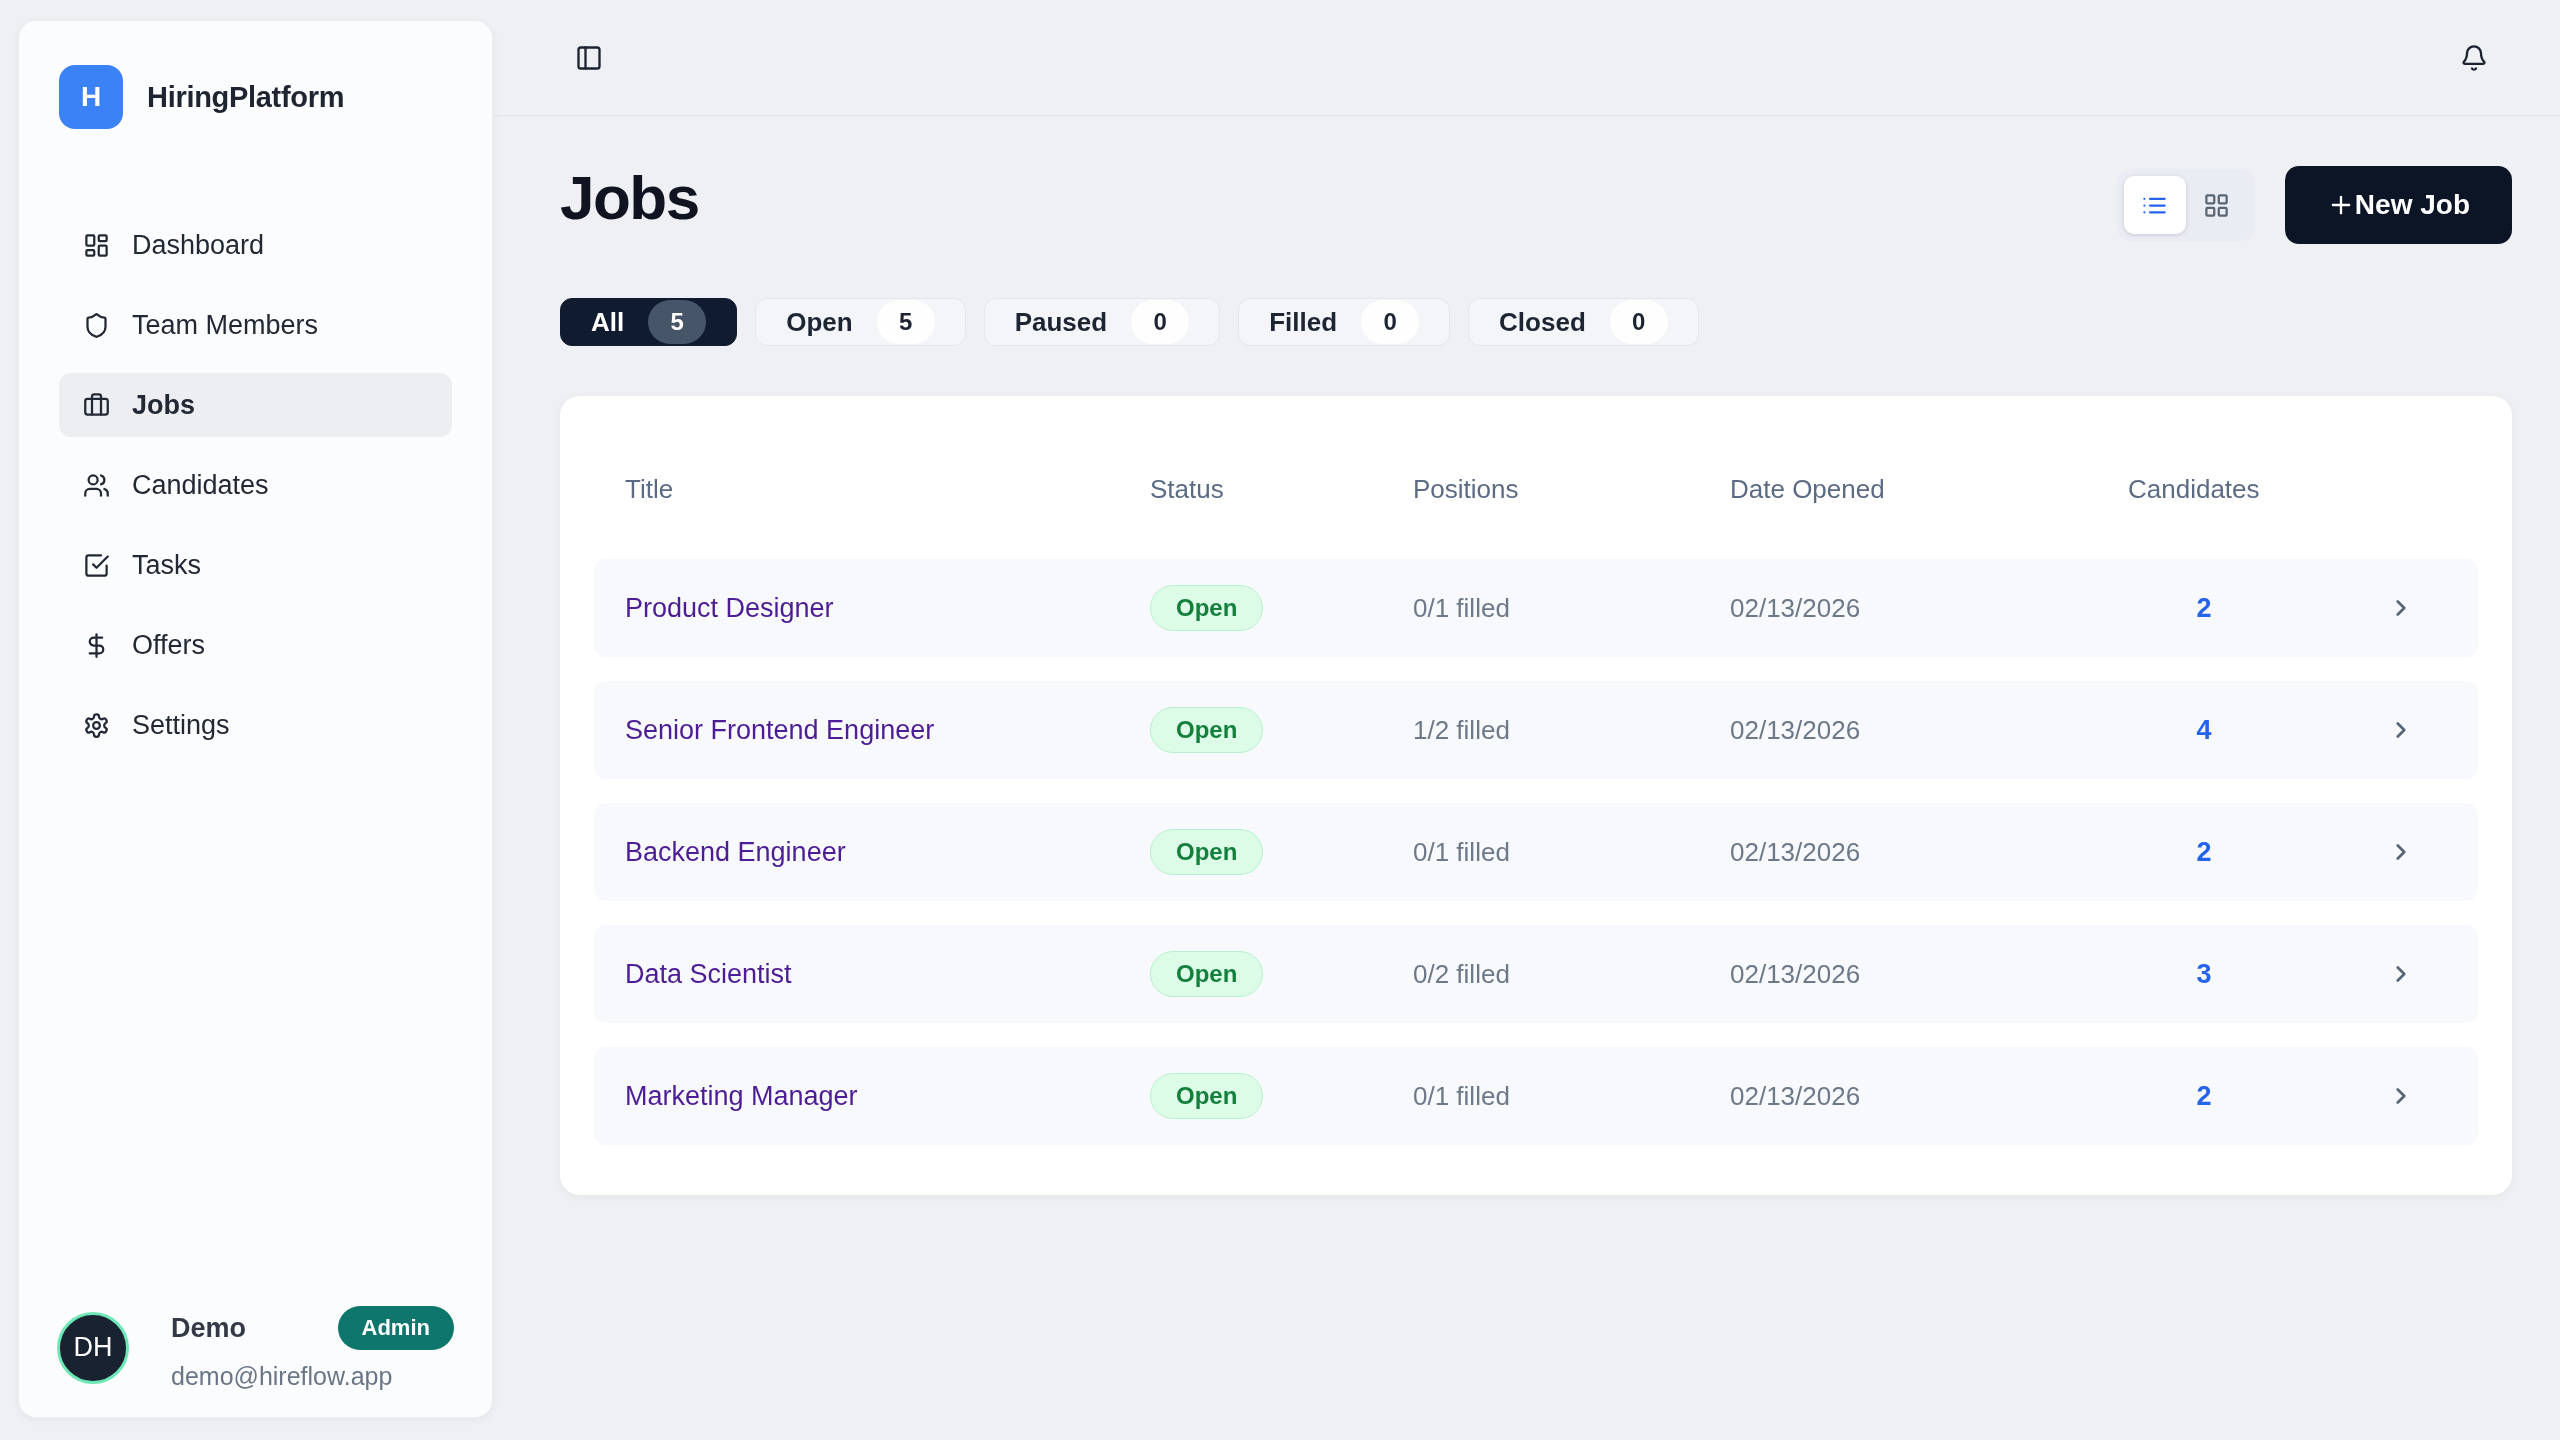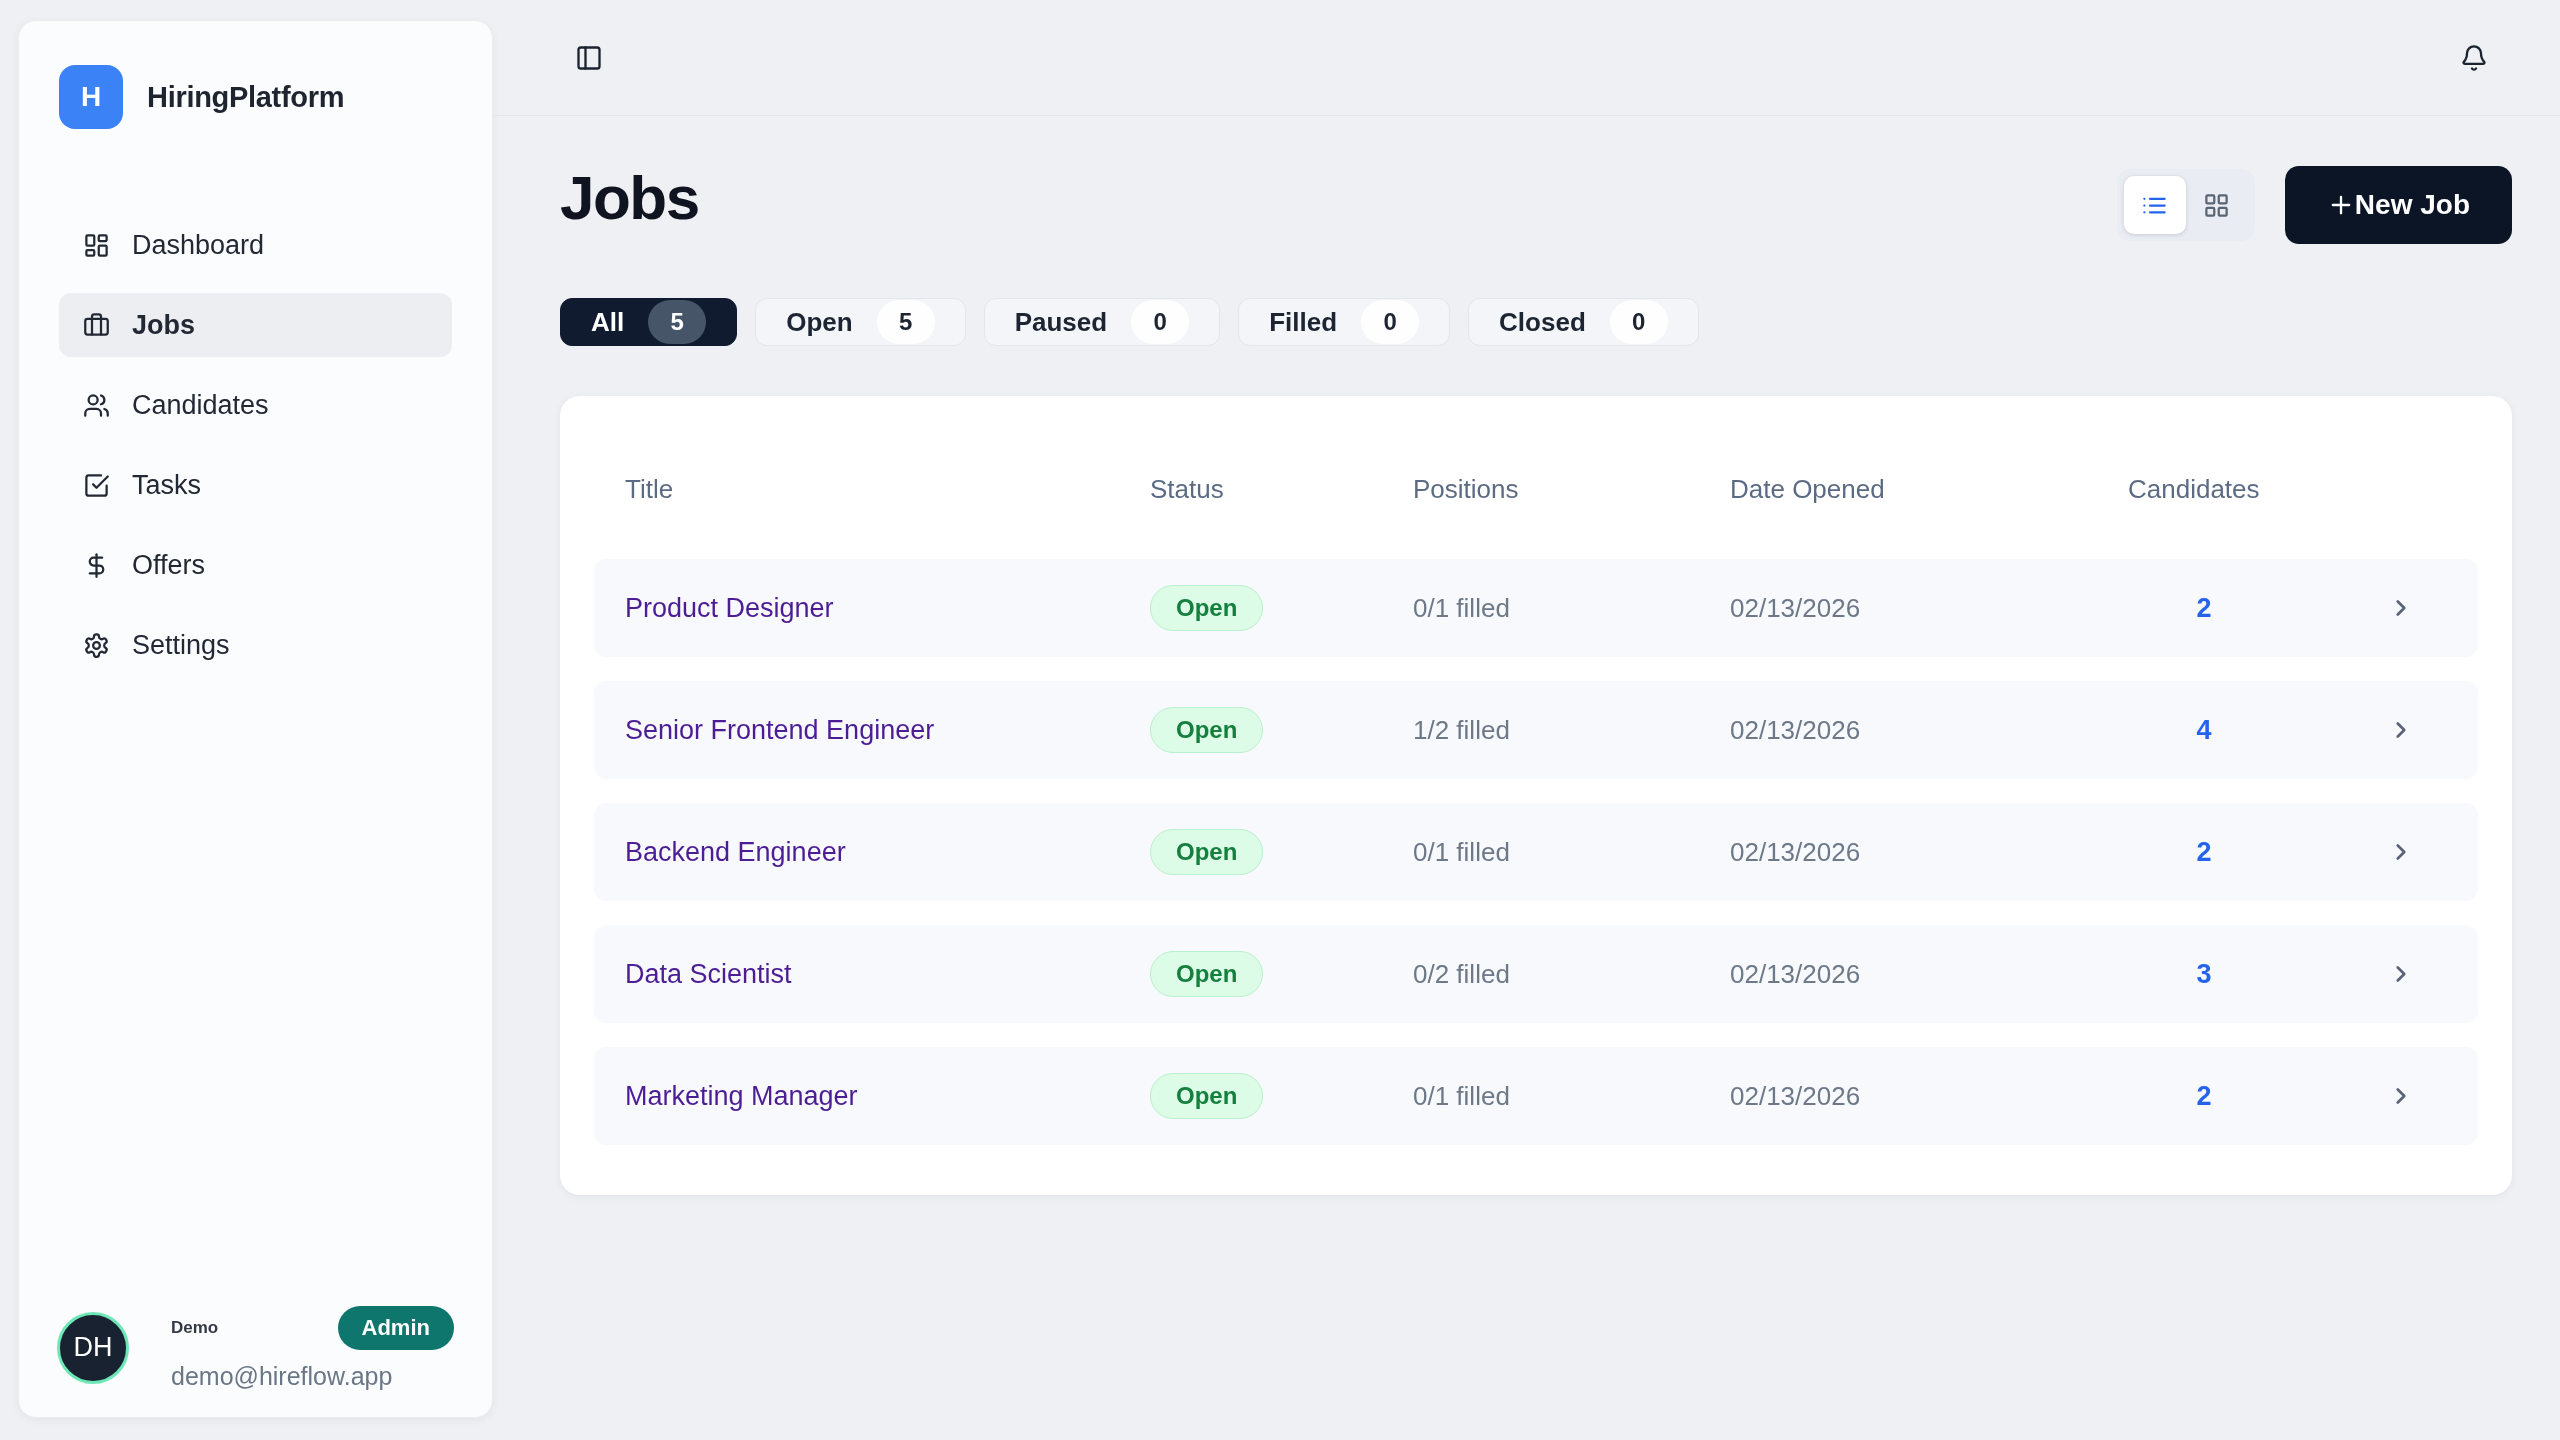--- a/index.html
+++ b/index.html
@@ -40,21 +40,21 @@
     position:absolute; left:38px; right:38px; bottom:26px;
     display:flex; align-items:center; gap:42px;
   }
   .avatar {
     flex:none; width:72px; height:72px; border-radius:50%;
     background:#182230; border:3px solid #6ee7b7; color:#fff;
     display:flex; align-items:center; justify-content:center; font-size:27px;
   }
   .user-info { flex:1; padding-top:2px; }
   .user-top { display:flex; align-items:center; justify-content:space-between; }
-  .user-name { font-size:17px; font-weight:700; color:#333a46; }
+  .user-name { font-size:27px; font-weight:700; color:#333a46; }
   .admin-badge {
     background:#0f766e; color:#fff; font-size:22px; font-weight:700;
     padding:9px 24px; border-radius:999px;
   }
   .user-email { margin-top:12px; font-size:25px; color:#6a7686; }
 
   
   .main { position:absolute; left:493px; top:0; right:0; bottom:0; }
   .topbar {
     height:116px; border-bottom:1px solid #e2e5ea;
@@ -140,20 +140,28 @@
         <div class="nav-item">
           <span class="icon">
             <svg viewBox="0 0 24 24" fill="none" stroke="currentColor" stroke-width="2" stroke-linecap="round" stroke-linejoin="round">
               <rect width="7" height="9" x="3" y="3" rx="1"></rect>
               <rect width="7" height="5" x="14" y="3" rx="1"></rect>
               <rect width="7" height="9" x="14" y="12" rx="1"></rect>
               <rect width="7" height="5" x="3" y="16" rx="1"></rect>
             </svg>
           </span>
           <span>Dashboard</span>
+        </div>
+        <div class="nav-item">
+          <span class="icon">
+            <svg viewBox="0 0 24 24" fill="none" stroke="currentColor" stroke-width="2" stroke-linecap="round" stroke-linejoin="round">
+              <path d="M20 13c0 5-3.5 7.5-7.66 8.95a1 1 0 0 1-.67-.01C7.5 20.5 4 18 4 13V6a1 1 0 0 1 1-1c2 0 4.5-1.2 6.24-2.72a1.17 1.17 0 0 1 1.52 0C14.51 3.81 17 5 19 5a1 1 0 0 1 1 1z"></path>
+            </svg>
+          </span>
+          <span>Team Members</span>
         </div>
         <div class="nav-item active">
           <span class="icon">
             <svg viewBox="0 0 24 24" fill="none" stroke="currentColor" stroke-width="2" stroke-linecap="round" stroke-linejoin="round">
               <path d="M16 20V4a2 2 0 0 0-2-2h-4a2 2 0 0 0-2 2v16"></path>
               <rect width="20" height="14" x="2" y="6" rx="2"></rect>
             </svg>
           </span>
           <span>Jobs</span>
         </div>

